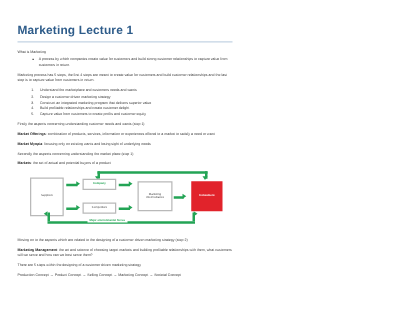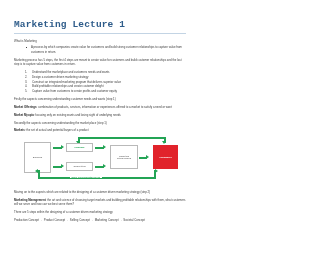--- a/index.html
+++ b/index.html
@@ -16,21 +16,20 @@
     box-sizing:border-box;
     padding:20px 14px 0 14px;
   }
   .doc-title{
     font-size:9.5px;
     font-weight:bold;
     color:#2e5c8a;
     letter-spacing:0.15px;
     margin:0 0 2.5px 0;
     line-height:1.1;
-    font-family:Liberation Mono, monospace;
   }
   .title-rule{
     height:0.6px;
     background:#c3d4e4;
     margin:0 0 5px 0;
   }
   p,ul,ol{margin:0;padding:0;}
   .body-text{
     font-size:2.85px;
     line-height:1.62;

